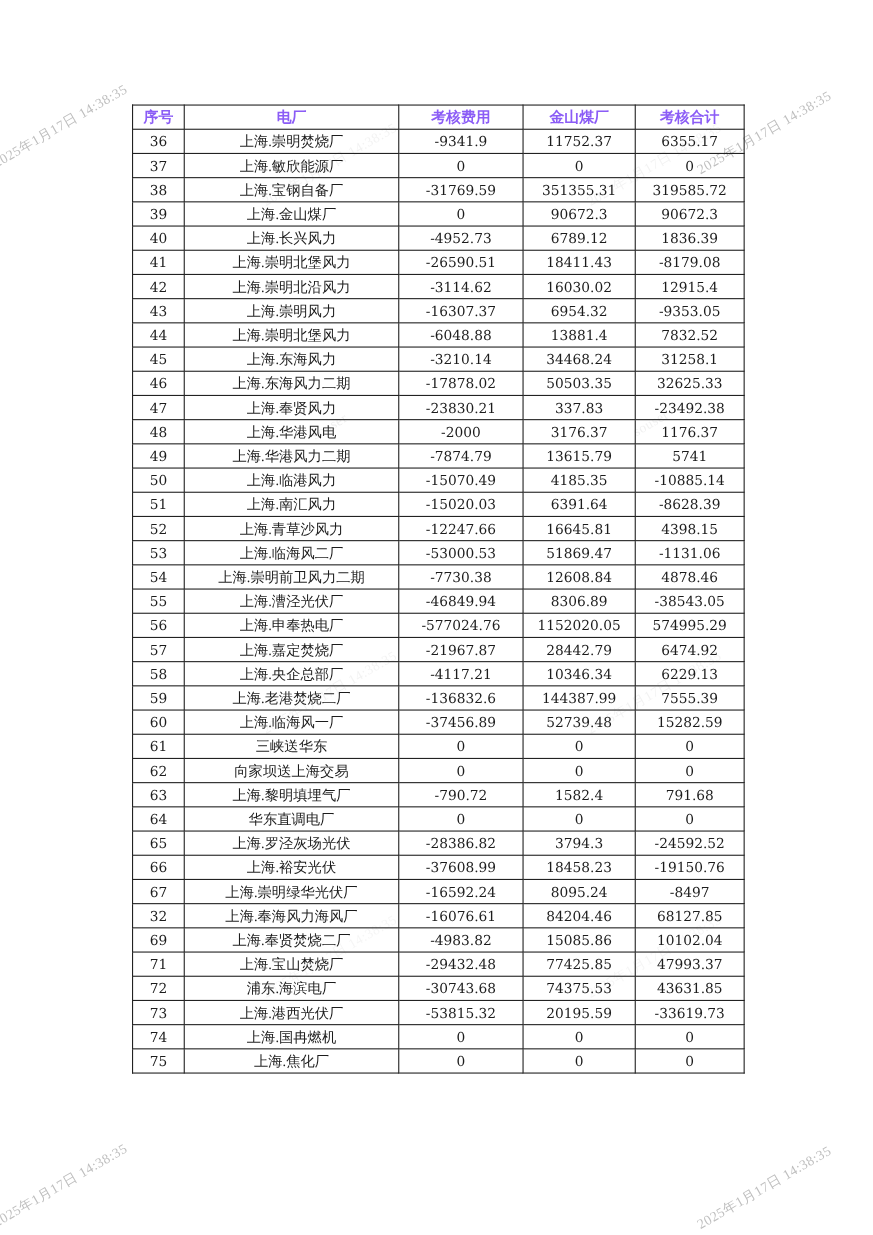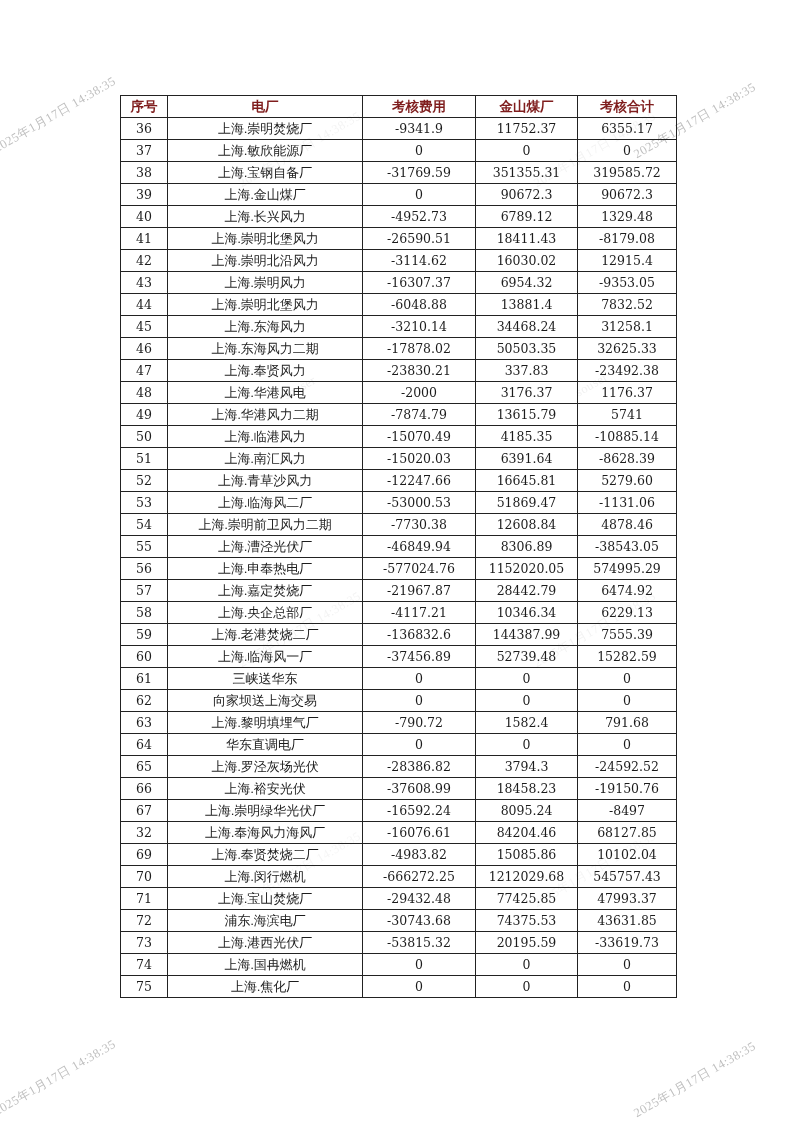--- a/index.html
+++ b/index.html
@@ -47,21 +47,21 @@
     height: 21px;
     line-height: 21px;
     font-size: 13px;
     overflow: hidden;
     white-space: nowrap;
   }
   table.assessment th {
     font-family: "Liberation Sans", sans-serif;
     font-weight: bold;
     font-size: 13.5px;
-    color: #7f1d1d;
+    color: #8b5cf6;
   }
   table.assessment td {
     font-family: "Liberation Serif", serif;
   }
   table.assessment td.num {
     font-family: "DejaVu Serif", serif;
     font-size: 12.5px;
   }
 </style>
 </head>
@@ -128,21 +128,21 @@
           <td>上海.金山煤厂</td>
           <td class="num">0</td>
           <td class="num">90672.3</td>
           <td class="num">90672.3</td>
         </tr>
         <tr>
           <td class="num">40</td>
           <td>上海.长兴风力</td>
           <td class="num">-4952.73</td>
           <td class="num">6789.12</td>
-          <td class="num">1329.48</td>
+          <td class="num">1836.39</td>
         </tr>
         <tr>
           <td class="num">41</td>
           <td>上海.崇明北堡风力</td>
           <td class="num">-26590.51</td>
           <td class="num">18411.43</td>
           <td class="num">-8179.08</td>
         </tr>
         <tr>
           <td class="num">42</td>
@@ -212,21 +212,21 @@
           <td>上海.南汇风力</td>
           <td class="num">-15020.03</td>
           <td class="num">6391.64</td>
           <td class="num">-8628.39</td>
         </tr>
         <tr>
           <td class="num">52</td>
           <td>上海.青草沙风力</td>
           <td class="num">-12247.66</td>
           <td class="num">16645.81</td>
-          <td class="num">5279.60</td>
+          <td class="num">4398.15</td>
         </tr>
         <tr>
           <td class="num">53</td>
           <td>上海.临海风二厂</td>
           <td class="num">-53000.53</td>
           <td class="num">51869.47</td>
           <td class="num">-1131.06</td>
         </tr>
         <tr>
           <td class="num">54</td>
@@ -334,27 +334,20 @@
           <td class="num">68127.85</td>
         </tr>
         <tr>
           <td class="num">69</td>
           <td>上海.奉贤焚烧二厂</td>
           <td class="num">-4983.82</td>
           <td class="num">15085.86</td>
           <td class="num">10102.04</td>
         </tr>
         <tr>
-          <td class="num">70</td>
-          <td>上海.闵行燃机</td>
-          <td class="num">-666272.25</td>
-          <td class="num">1212029.68</td>
-          <td class="num">545757.43</td>
-        </tr>
-        <tr>
           <td class="num">71</td>
           <td>上海.宝山焚烧厂</td>
           <td class="num">-29432.48</td>
           <td class="num">77425.85</td>
           <td class="num">47993.37</td>
         </tr>
         <tr>
           <td class="num">72</td>
           <td>浦东.海滨电厂</td>
           <td class="num">-30743.68</td>

